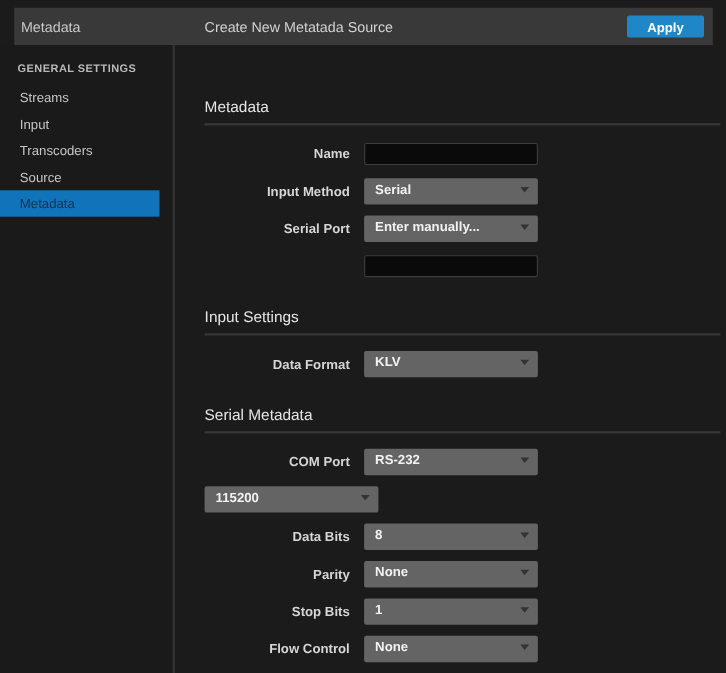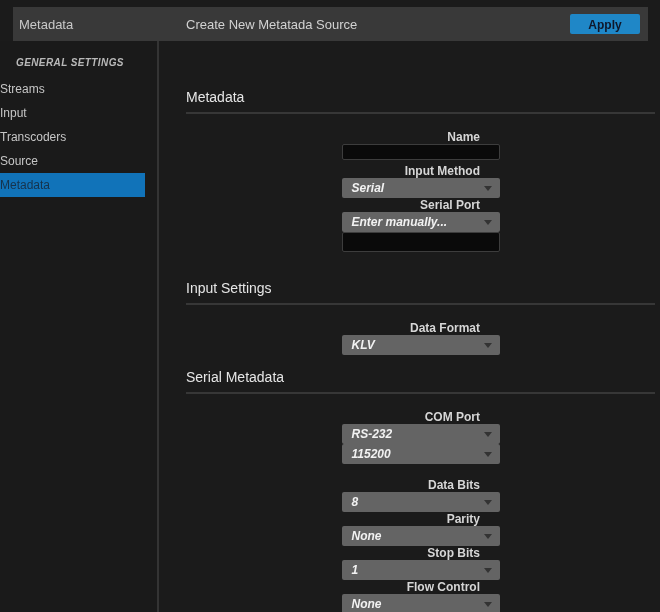--- a/index.html
+++ b/index.html
@@ -5,46 +5,46 @@
   html,body{margin:0;padding:0;background:#1b1b1b;}
   .page{position:relative;width:660px;height:612px;background:#1b1b1b;overflow:hidden;
         font-family:"Liberation Sans",sans-serif;-webkit-font-smoothing:antialiased;}
 
   
   .topbar{position:absolute;left:13px;top:7px;width:635px;height:34px;background:#393939;
           display:flex;align-items:center;}
   .app-title{margin-left:6px;font-size:13px;color:#c9c9c9;}
   .page-title{position:absolute;left:173px;font-size:13px;color:#d2d2d2;}
   .apply-btn{position:absolute;right:8px;top:7px;width:70px;height:20px;background:#1f87c7;
-             border:none;border-radius:2px;color:#0f172a;font-size:12px;font-weight:700;
+             border:none;border-radius:2px;color:#ffffff;font-size:12px;font-weight:700;
              font-family:"Liberation Sans",sans-serif;cursor:pointer;line-height:20px;text-align:center;}
 
   
   .sidebar{position:absolute;left:0;top:41px;width:157px;bottom:0;background:#1a1a1a;}
   .side-vline{position:absolute;left:157px;top:41px;width:2px;bottom:0;background:#343434;}
   .side-section-label{margin:16px 0 9px 16px;font-size:10px;font-weight:700;color:#b9b9b9;
-                      letter-spacing:.4px;font-style:italic;}
-  .side-item{width:145px;height:24px;line-height:24px;box-sizing:border-box;
+                      letter-spacing:.4px;}
+  .side-item{width:145px;height:24px;line-height:24px;padding-left:18px;box-sizing:border-box;
              font-size:12px;color:#c6c6c6;cursor:pointer;}
   .side-item.selected{background:#1173b9;color:#16334c;font-weight:400;}
 
   
   .main{position:absolute;left:159px;top:41px;right:0;bottom:0;padding:48px 5px 0 27px;
         box-sizing:border-box;}
   .form-section{margin-bottom:28px;}
   .section-title{margin:0;font-size:14px;font-weight:400;color:#e6e6e6;}
   .section-rule{height:0;border-top:2px solid #373737;margin:7px 0 16px 0;}
-  .form-row{display:flex;align-items:center;height:20px;margin-bottom:14px;flex-direction:column;}
+  .form-row{display:flex;align-items:center;height:20px;margin-bottom:14px;}
   .field-label{width:132px;text-align:right;margin-right:13px;font-size:12px;font-weight:700;
                color:#d6d6d6;white-space:nowrap;}
   .text-input{width:158px;height:20px;box-sizing:border-box;background:#0a0a0a;
               border:1px solid #3d3d3d;border-radius:2px;color:#ddd;padding:0 6px;
               font-size:12px;font-family:"Liberation Sans",sans-serif;}
   .dropdown{position:relative;width:158px;height:24px;box-sizing:border-box;background:#646464;
-            border-radius:2px;cursor:pointer;font-style:italic;}
+            border-radius:2px;cursor:pointer;}
   .dd-value{display:block;padding-left:10px;line-height:20px;font-size:12px;font-weight:700;
             color:#f2f2f2;white-space:nowrap;overflow:hidden;}
   .dd-caret{position:absolute;right:8px;top:8px;width:0;height:0;
             border-left:4px solid transparent;border-right:4px solid transparent;
             border-top:5px solid #333;}
 </style>
 </head>
 <body>
 
 <div class="page">

